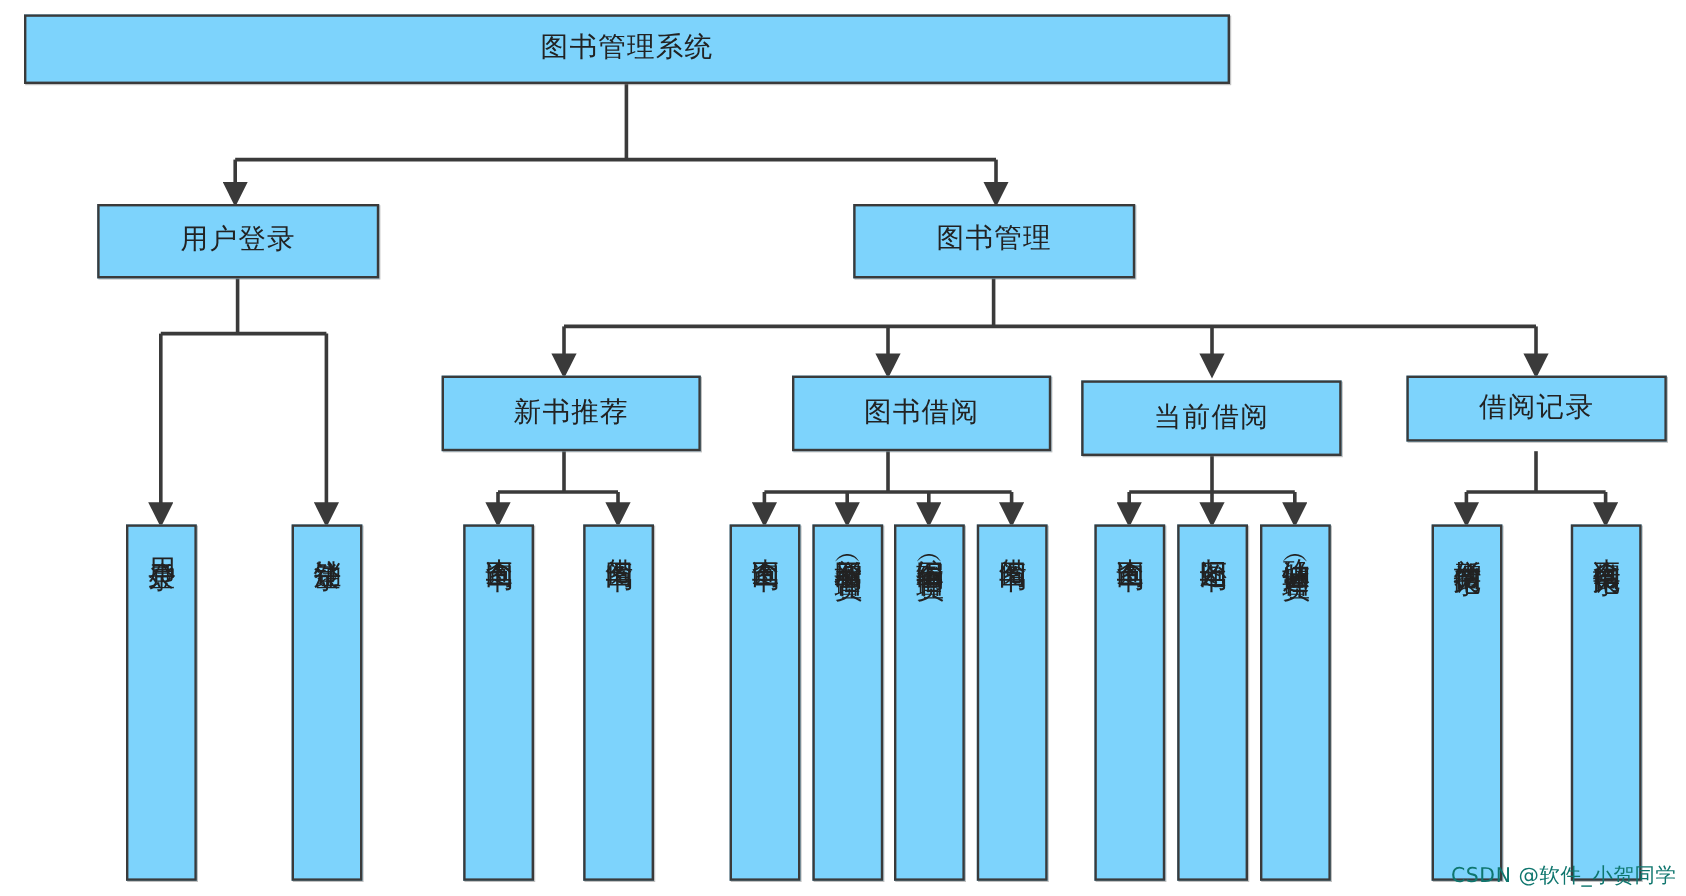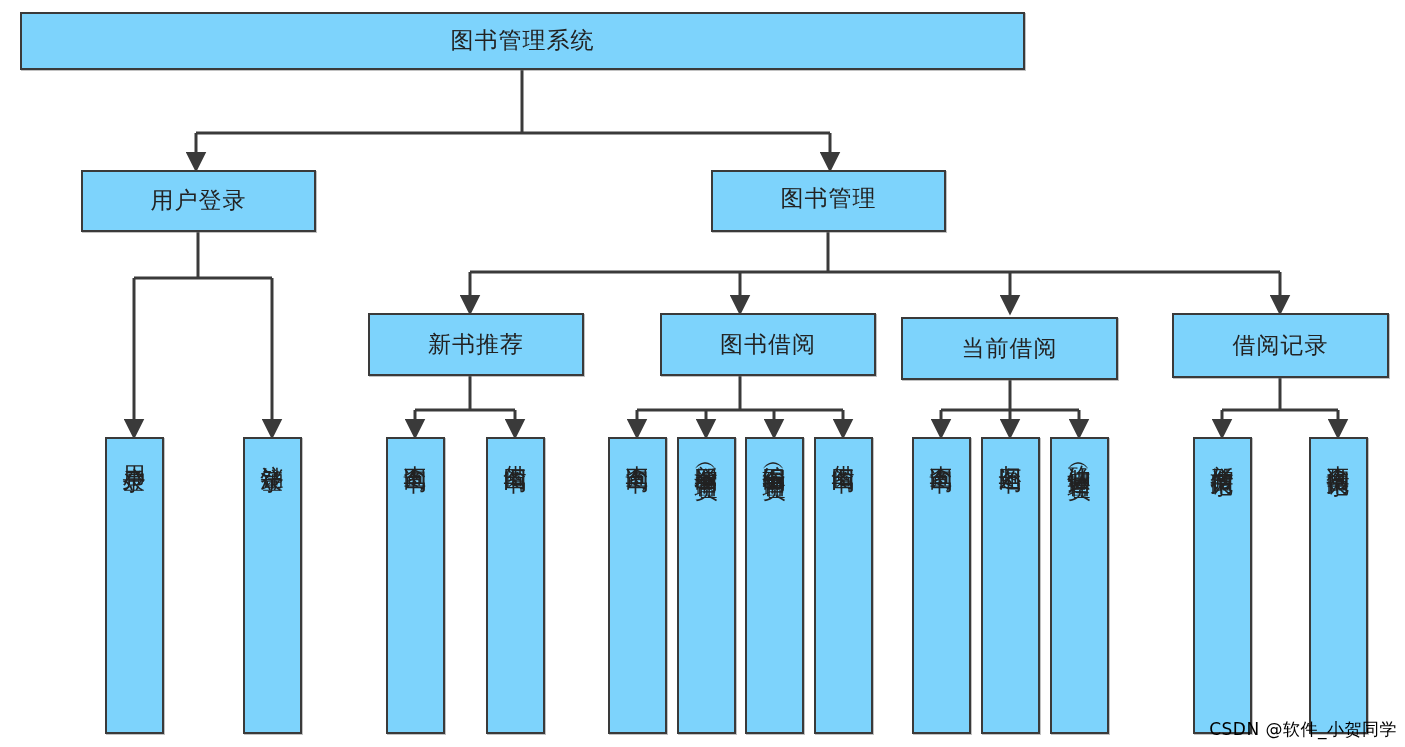--- a/index.html
+++ b/index.html
@@ -57,21 +57,21 @@
     text-orientation: upright;
     -webkit-writing-mode: vertical-rl;
     white-space: nowrap;
     display: block;
   }
   #watermark {
     position: absolute;
     right: 8px;
     bottom: 6px;
     font-size: 17px;
-    color: #000000;
+    color: #0f766e;
     white-space: nowrap;
     letter-spacing: 0.5px;
     pointer-events: none;
   }
 </style>
 </head>
 <body>
 
 <div id="diagram-root">
 
@@ -138,21 +138,21 @@
 
   <div class="node h" style="left:368px; top:313px; width:216px; height:63px;">
     <span>新书推荐</span>
   </div>
   <div class="node h" style="left:632px; top:313px; width:216px; height:63px;margin-left:28px;">
     <span>图书借阅</span>
   </div>
   <div class="node h" style="left:901px; top:317px; width:217px; height:63px;">
     <span>当前借阅</span>
   </div>
-  <div class="node h" style="left:1172px; top:313px; width:217px; height:65px;">
+  <div class="node h" style="left:1172px; top:313px; width:217px; height:55px;">
     <span>借阅记录</span>
   </div>
 
   <div class="node v" style="left:105px; top:437px; width:59px; height:297px;">
     <span class="vtext">用户登录</span>
   </div>
   <div class="node v" style="left:243px; top:437px; width:59px; height:297px;">
     <span class="vtext">注销登录</span>
   </div>
 

